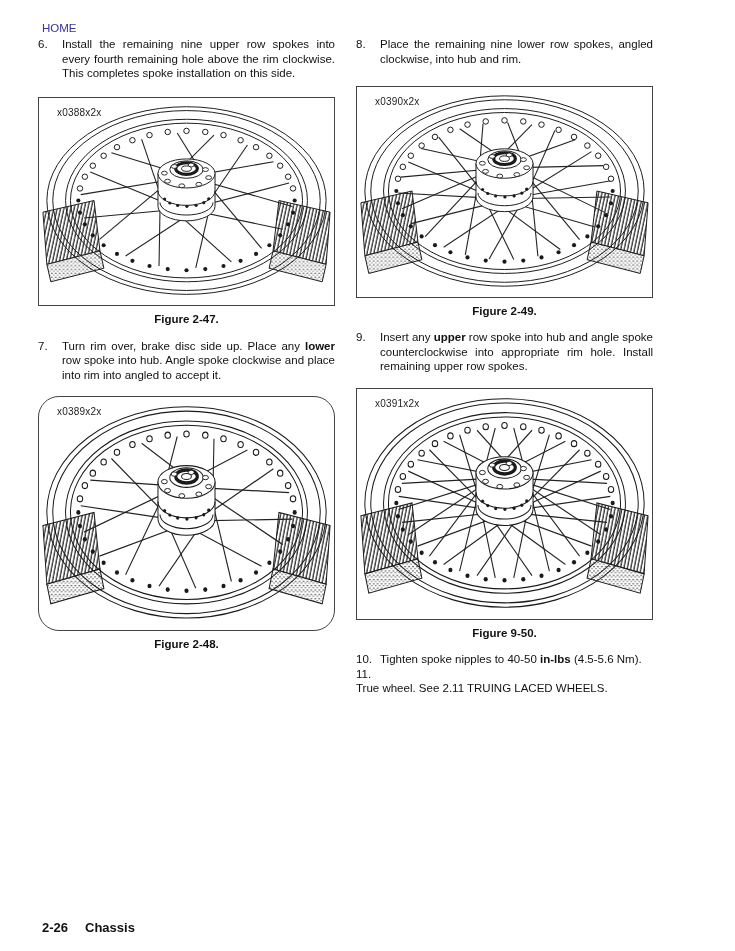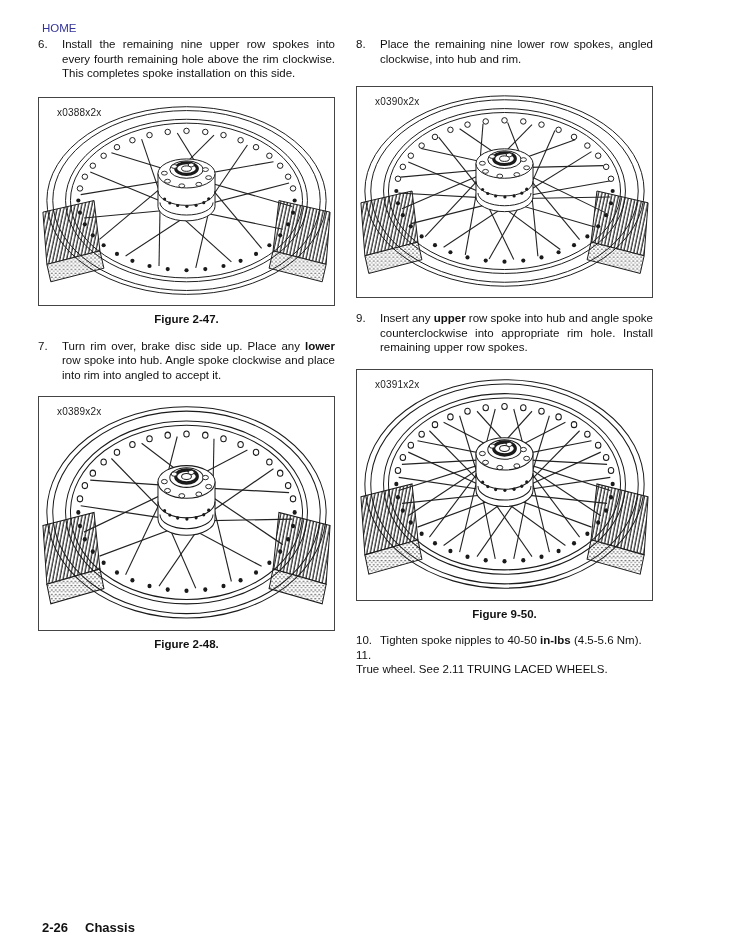--- a/index.html
+++ b/index.html
@@ -19,21 +19,21 @@
   .step .txt{flex:1;text-align:justify;}
   .figure{
     position:relative;border:1px solid #444;background:#fff;box-sizing:border-box;
   }
   .figure .flabel{
     position:absolute;top:9px;left:18px;font-size:10px;color:#222;letter-spacing:.2px;
   }
   .figure svg{display:block;width:100%;height:100%;}
   .caption{font-size:11.5px;font-weight:bold;text-align:center;margin-top:7px;}
   .fig1{margin-top:16px;height:209px;}
-  .fig2{margin-top:13px;height:235px;}
+  .fig2{margin-top:13px;height:235px;border-radius:21px;}
   .fig3{margin-top:20px;height:212px;}
   .fig4{margin-top:14px;height:232px;}
   .m-step7{margin-top:14px;}
   .m-step9{margin-top:13px;}
   .m-step10{margin-top:13px;}
   .m-step11{flex-direction:column;}
   .footer{
     position:absolute;left:42px;top:920px;
     font-size:13px;font-weight:bold;color:#111;
   }
@@ -373,20 +373,21 @@
           <ellipse cx="169.28942306274476" cy="74.00897061483471" rx="3" ry="2" fill="#fff" stroke="#1a1a1a" stroke-width="0.9"></ellipse>
           <circle cx="172.5526228988618" cy="104.10424171990803" r="1.6" fill="#1a1a1a"></circle>
           <circle cx="167.55248883886009" cy="108.18398032074998" r="1.6" fill="#1a1a1a"></circle>
           <circle cx="159.7616794338192" cy="110.96254549171121" r="1.6" fill="#1a1a1a"></circle>
           <circle cx="150.4188577544948" cy="111.9981723418767" r="1.6" fill="#1a1a1a"></circle>
           <circle cx="141.0094417580181" cy="111.12620625480145" r="1.6" fill="#1a1a1a"></circle>
           <circle cx="133.02943725152286" cy="108.48528137423857" r="1.6" fill="#1a1a1a"></circle>
           <circle cx="127.74758749039711" cy="104.49527912099094" r="1.6" fill="#1a1a1a"></circle>
         </svg>
     </div>
+    <div class="caption">Figure 2-49.</div>
 
     <div class="step m-step9">
       <span class="num">9.</span>
       <div class="txt"><span>Insert any </span><b>upper</b><span> row spoke into hub and angle spoke counterclockwise into appropriate rim hole. Install remaining upper row spokes.</span></div>
     </div>
 
     <div class="figure fig4">
       <span class="flabel">x0391x2x</span>
       <svg viewBox="0 0 300 214" preserveAspectRatio="none">
           <defs>

